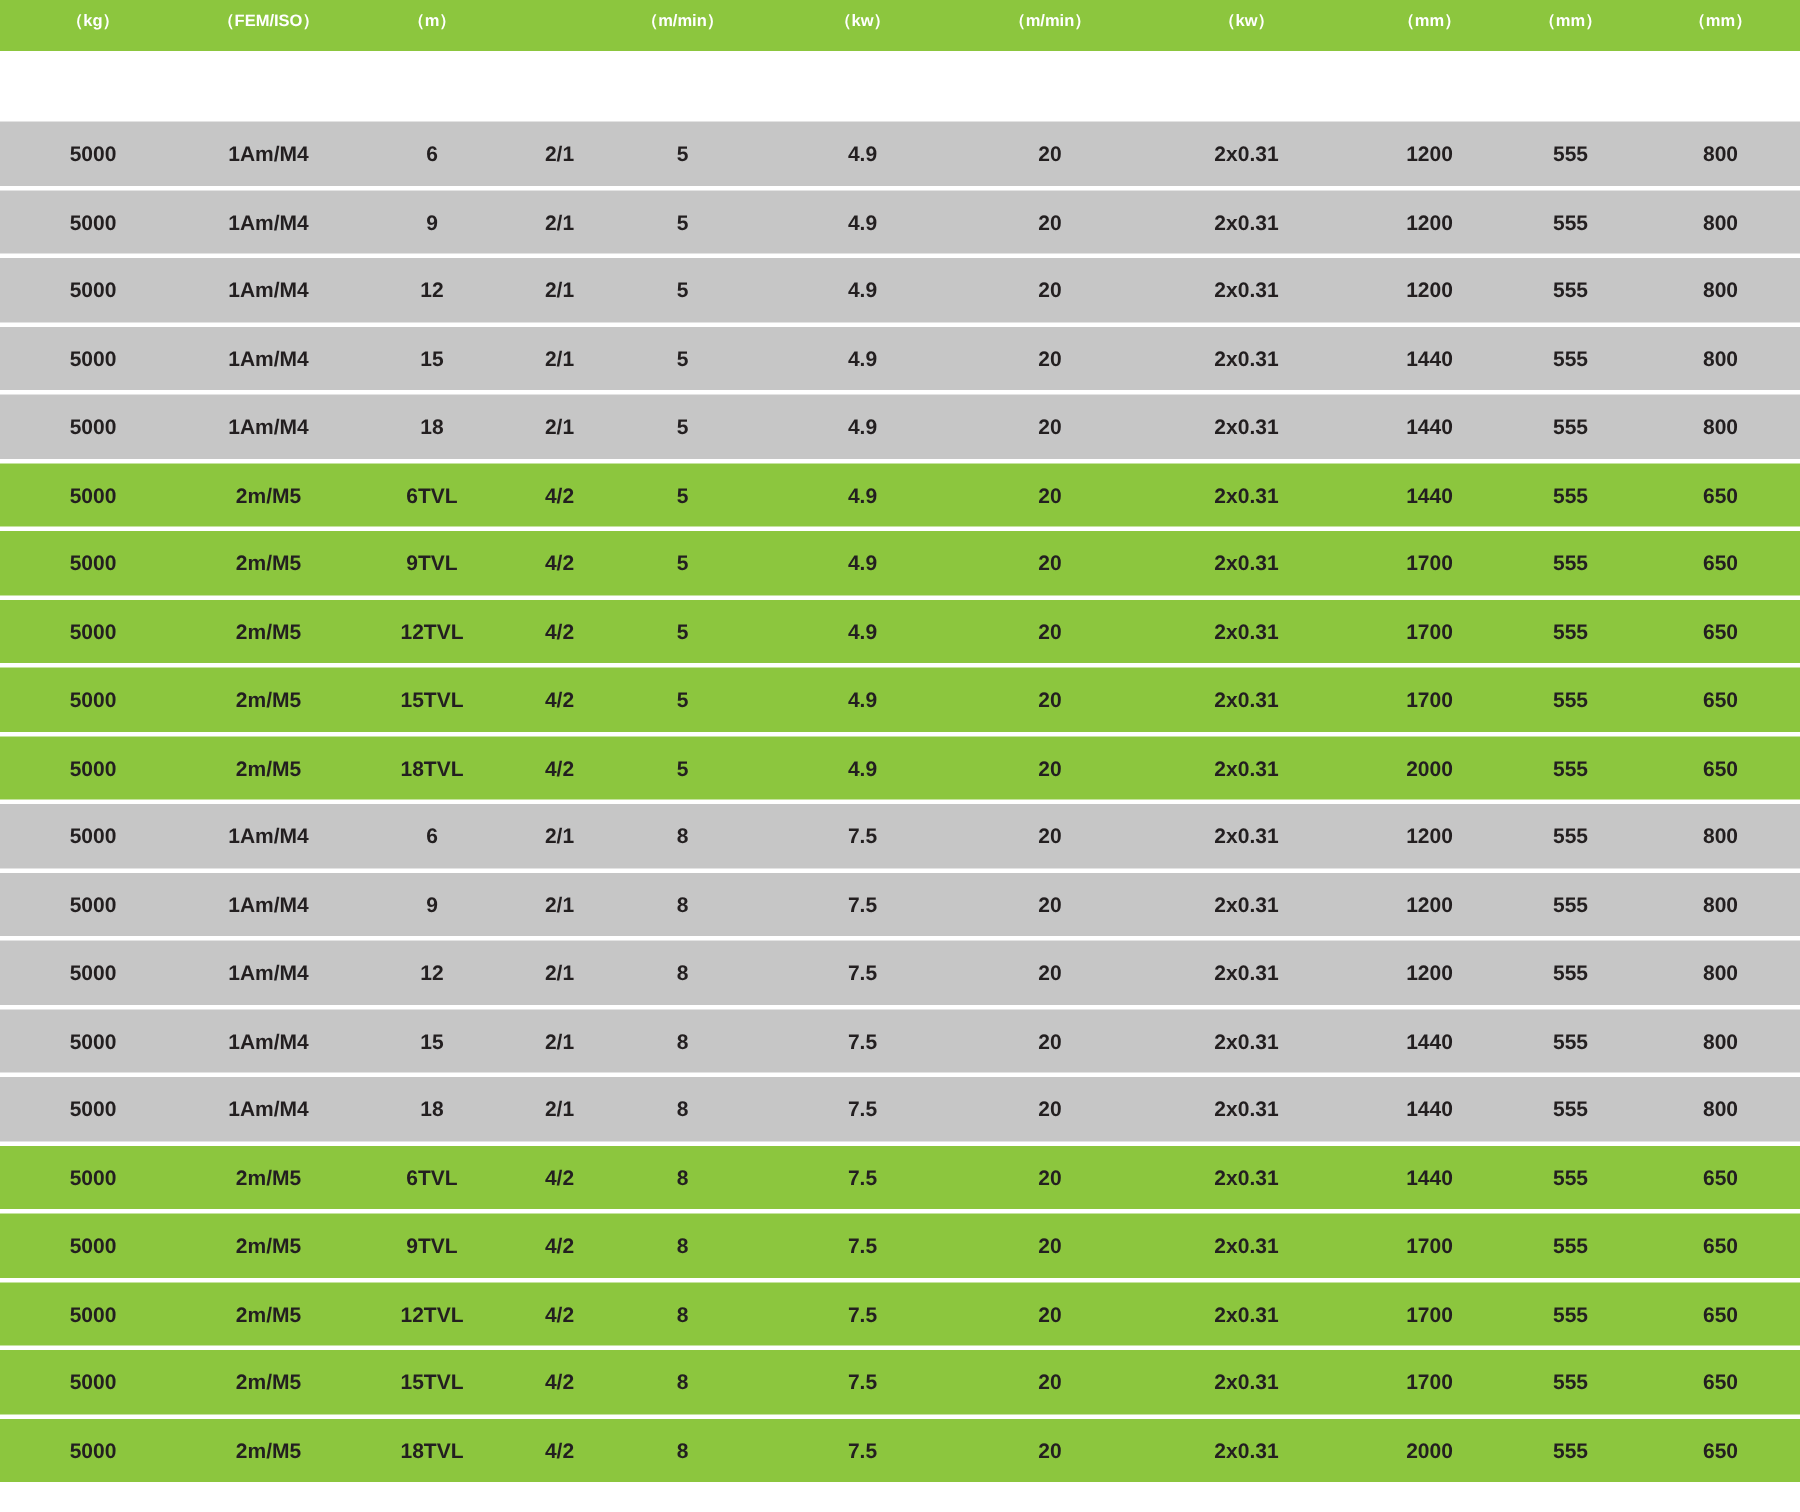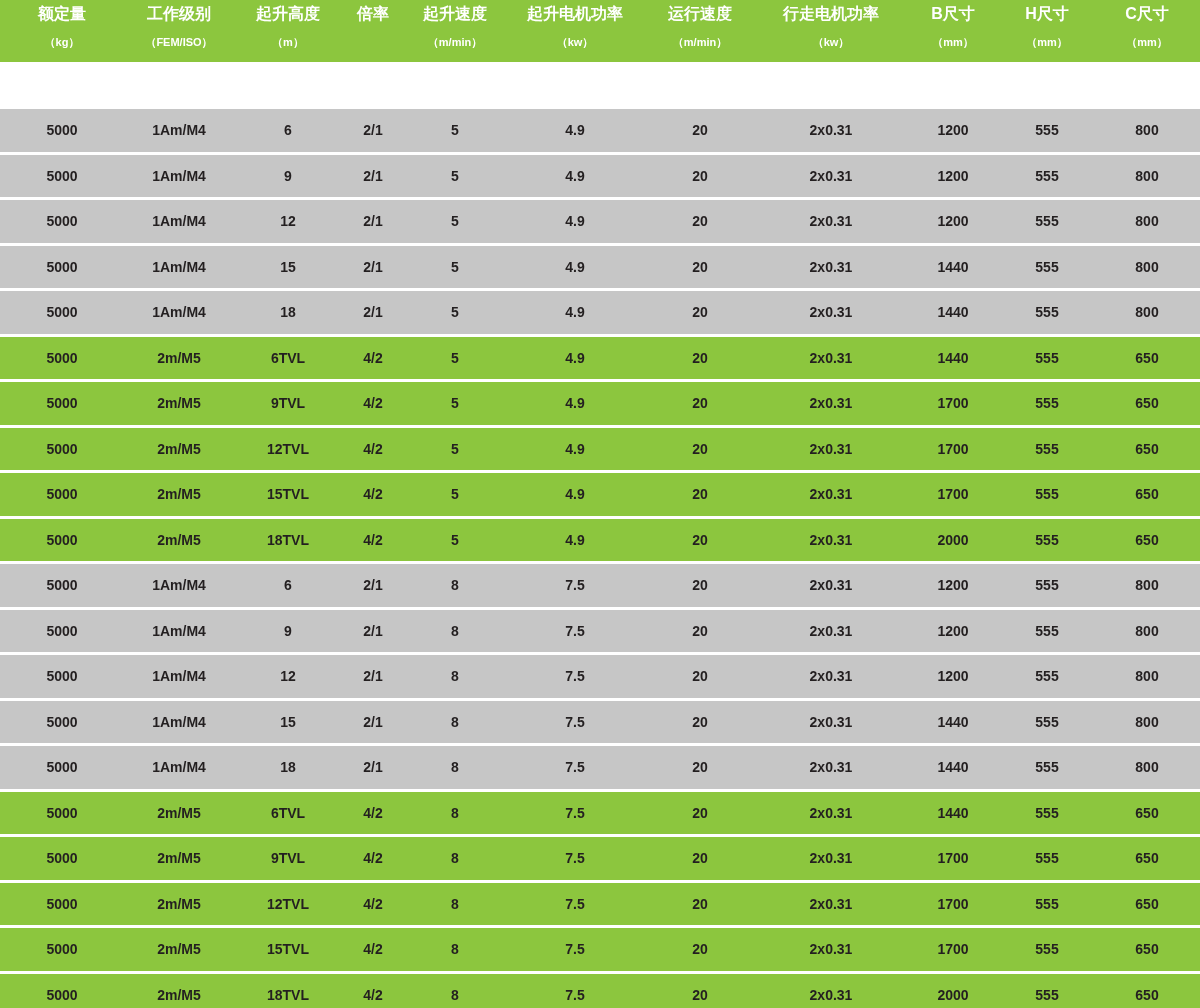--- a/index.html
+++ b/index.html
@@ -71,33 +71,20 @@
       <col style="width: 62px;">
       <col style="width: 102px;">
       <col style="width: 138px;">
       <col style="width: 112px;">
       <col style="width: 150px;">
       <col style="width: 94px;">
       <col style="width: 94px;">
       <col style="width: 106px;">
     </colgroup>
   <thead class="spec-head">
-    <tr class="head-row title-row" id="head-title-row">
-        <th>额定量</th>
-        <th>工作级别</th>
-        <th>起升高度</th>
-        <th>倍率</th>
-        <th>起升速度</th>
-        <th>起升电机功率</th>
-        <th>运行速度</th>
-        <th>行走电机功率</th>
-        <th>B尺寸</th>
-        <th>H尺寸</th>
-        <th>C尺寸</th>
-      </tr>
     <tr class="head-row unit-row" id="head-unit-row">
         <th>（kg）</th>
         <th>（FEM/ISO）</th>
         <th>（m）</th>
         <th></th>
         <th>（m/min）</th>
         <th>（kw）</th>
         <th>（m/min）</th>
         <th>（kw）</th>
         <th>（mm）</th>

